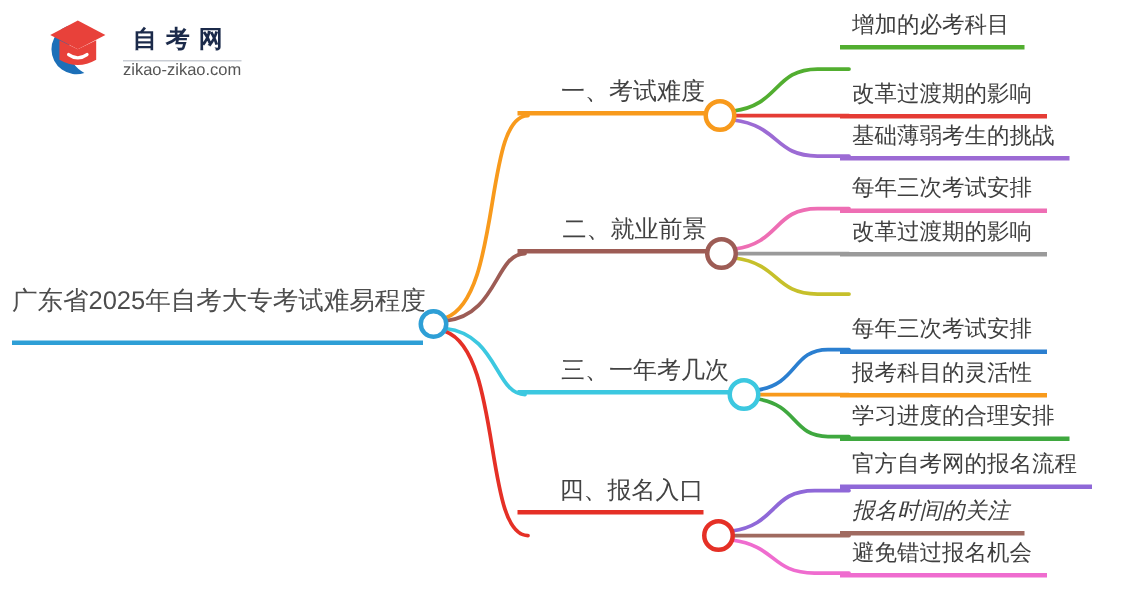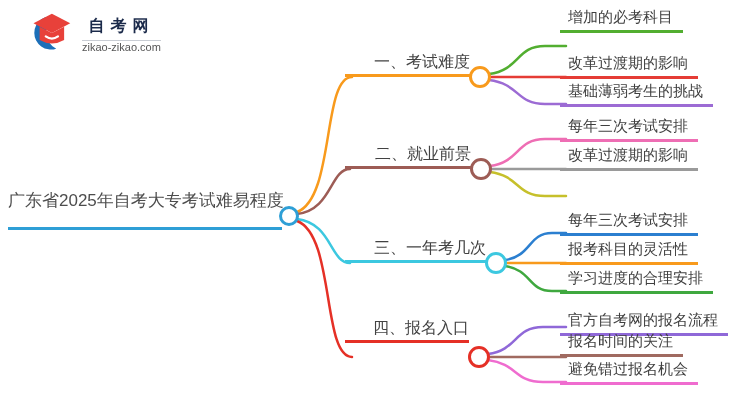--- a/index.html
+++ b/index.html
@@ -79,17 +79,17 @@
   <div class="node sub-node" style="top: 53px; border-bottom-color: rgb(229, 60, 53);">改革过渡期的影响</div>
   <div class="node sub-node" style="top: 81px; border-bottom-color: rgb(156, 107, 212);">基础薄弱考生的挑战</div>
 
   <div class="node sub-node" style="top: 116px; border-bottom-color: rgb(238, 110, 180);">每年三次考试安排</div>
   <div class="node sub-node" style="top: 145px; border-bottom-color: rgb(154, 154, 154);">改革过渡期的影响</div>
 
   <div class="node sub-node" style="top: 210px; border-bottom-color: rgb(43, 127, 208);">每年三次考试安排</div>
   <div class="node sub-node" style="top: 239px; border-bottom-color: rgb(248, 154, 28);">报考科目的灵活性</div>
   <div class="node sub-node" style="top: 268px; border-bottom-color: rgb(63, 168, 63);">学习进度的合理安排</div>
 
-  <div class="node sub-node" style="top: 310px; border-bottom-color: rgb(143, 104, 216); text-align: center;">官方自考网的报名流程</div>
-  <div class="node sub-node" style="top: 331px; border-bottom-color: rgb(160, 106, 96);">报名时间的关注</div>
+  <div class="node sub-node" style="top: 300px; border-bottom-color: rgb(143, 104, 216); text-align: center;">官方自考网的报名流程</div>
+  <div class="node sub-node" style="top: 331px; border-bottom-color: rgb(160, 106, 96); font-style: italic;">报名时间的关注</div>
   <div class="node sub-node" style="top: 359px; border-bottom-color: rgb(239, 108, 207);">避免错过报名机会</div>
 
 </div>
 
 </body></html>

